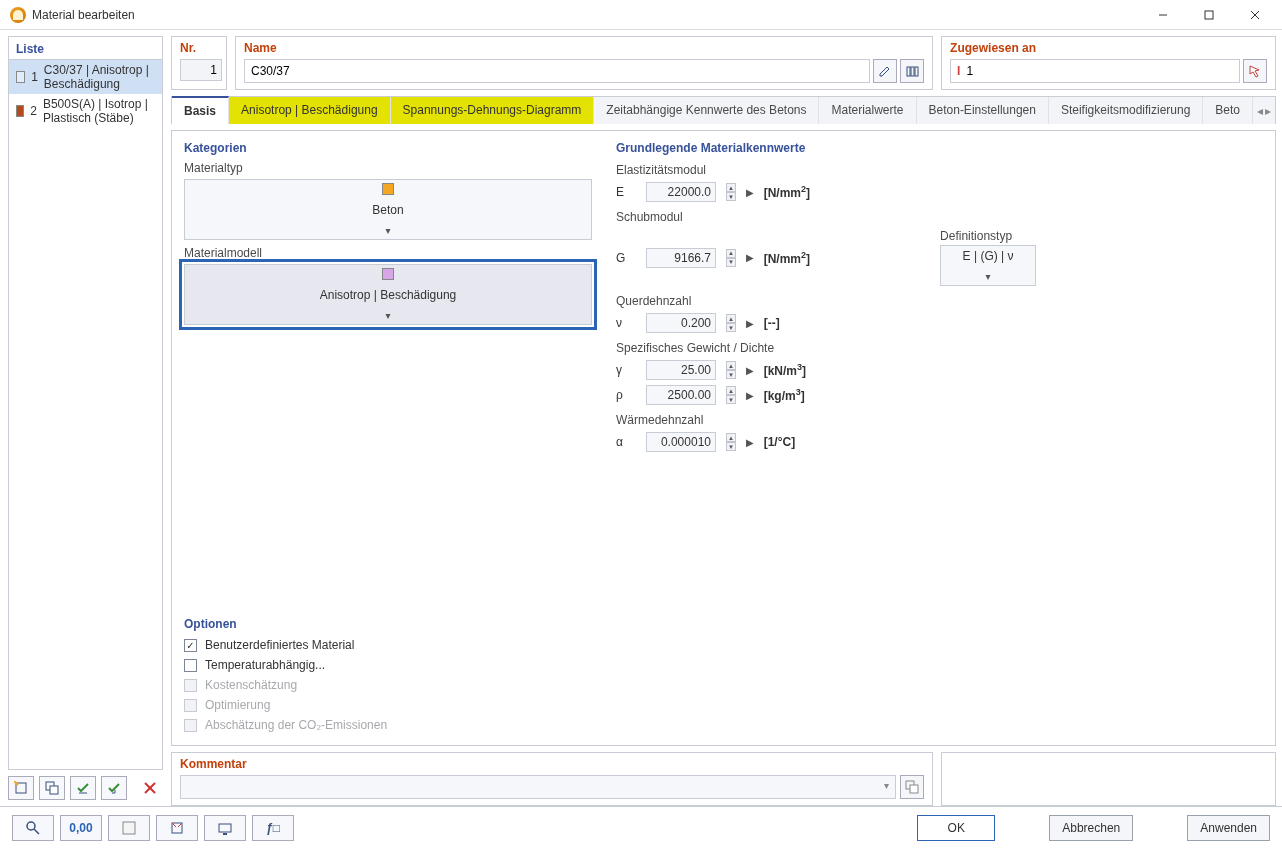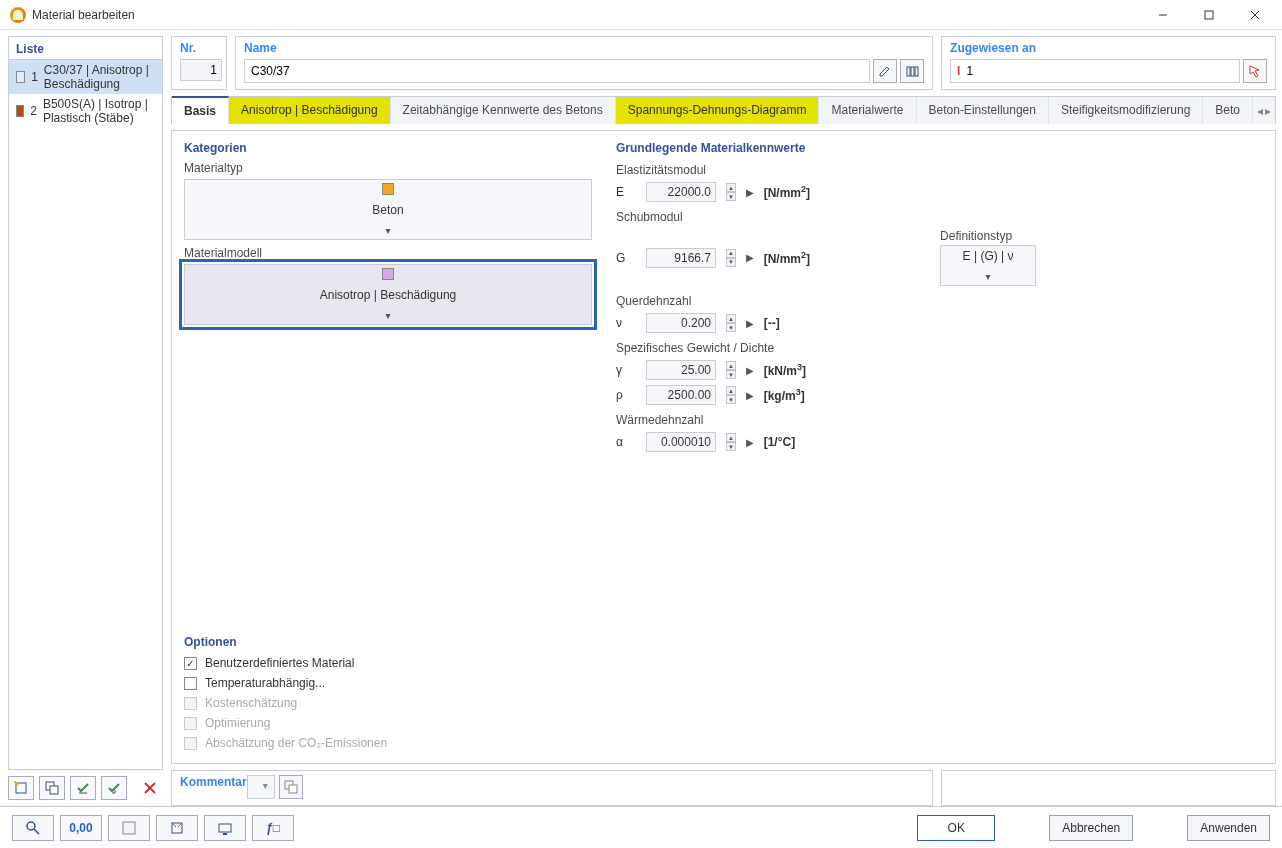--- a/index.html
+++ b/index.html
@@ -24,21 +24,21 @@
 .list-row .rownum { width: 12px; text-align: right; color: #333; }
 .list-row .rowtext { color: #333; }
 
 .sidebar-tools { display: flex; gap: 5px; padding: 6px 0 6px 0; align-items: center; }
 .tool-btn { width: 26px; height: 24px; border: 1px solid #aab; background: #f7f8fb; display: flex; align-items: center; justify-content: center; font-size: 12px; color:#3a4f7d; }
 .spacer { flex: 1; }
 
 .content { flex: 1; display: flex; flex-direction: column; gap: 6px; }
 .top-row { display: flex; gap: 8px; }
 .field-box { border: 1px solid #c8ccd4; background: #fff; padding: 4px 8px 6px; display: flex; flex-direction: column; }
-.field-label { color: #3b82f6; font-weight: 600; margin-bottom: 4px; }
+.field-label { color: #c2410c; font-weight: 600; margin-bottom: 4px; }
 .nr-box { width: 56px; }
 .nr-input { width: 42px; text-align: right; padding: 3px 4px; border: 1px solid #c8ccd4; background: #f3f4f7; }
 .name-box { flex: 1; }
 .name-inner { display:flex; align-items:center; gap:3px; }
 .name-input { flex:1; padding: 4px 6px; border: 1px solid #c8ccd4; background:#fff; }
 .icon-btn { width: 24px; height: 24px; border: 1px solid #aab; background: #f5f6f9; display:flex; align-items:center; justify-content:center; }
 .assigned-box { width: 335px; }
 .assigned-inner { display:flex; align-items:center; gap:3px; }
 .assigned-input { flex:1; padding:4px 6px; border:1px solid #c8ccd4; background:#fff; display:flex; align-items:center; gap:6px; }
 .cursor-glyph { color:#d04040; font-weight:bold; }
@@ -74,21 +74,21 @@
 .prop-row .spin { display:flex; flex-direction:column; gap:0; }
 .prop-row .spin span { width:10px; height:9px; font-size:7px; display:flex; align-items:center; justify-content:center; color:#555; border:1px solid #c0c5ce; background:#f0f2f6;}
 .prop-row .arrow { color:#555; font-size:10px; }
 .prop-row .unit { color:#333;font-weight:bold; }
 .prop-row .unit sup { font-size:9px; }
 .prop-label { color:#4a4a4a; margin:8px 0 2px; }
 .def-combo { width:96px; }
 
 
 .comment-row { display:flex; gap:8px; }
-.comment-box { flex:1; border:1px solid #c8ccd4; padding:4px 8px 6px; display:flex; background:#fff; }
+.comment-box { flex:1; border:1px solid #c8ccd4; padding:4px 8px 6px; display:flex; flex-direction:column; background:#fff; }
 .comment-inner { display:flex; gap:4px; align-items:center; }
 .comment-input { flex:1; border:1px solid #c8ccd4; background:#f6f7fa; padding:3px 20px 3px 6px; position:relative; height:24px; }
 .comment-chev { position:absolute; right:6px; top:4px; color:#888; font-size:10px; }
 .comment-side { width:335px; border:1px solid #c8ccd4; background:#fff; }
 
 
 .footer { height:42px; border-top:1px solid #c8ccd4; display:flex; align-items:center; padding:0 12px; gap:6px; background:#fff;}
 .footer .tool-btn { width:42px; height:26px; }
 .footer .spacer { flex:1; }
 .btn { min-width:78px; height:26px; border:1px solid #9aa1ae; background:#f5f6f9; color:#333; padding:0 12px;margin-left:48px; }
@@ -209,22 +209,22 @@
                 <path d="M2 2 L2 10 L5 8 L8 13 L10 12 L7 7 L11 6 Z" fill="#fff" stroke="#c04040"></path>
               </svg>
             </div>
         </div>
       </div>
     </div>
 
     <div class="tabstrip" id="tabstrip">
         <div class="tab active">Basis</div>
         <div class="tab hl">Anisotrop | Beschädigung</div>
+        <div class="tab hl">Spannungs-Dehnungs-Diagramm</div>
         <div class="tab">Zeitabhängige Kennwerte des Betons</div>
-        <div class="tab hl">Spannungs-Dehnungs-Diagramm</div>
         <div class="tab">Materialwerte</div>
         <div class="tab">Beton-Einstellungen</div>
         <div class="tab">Steifigkeitsmodifizierung</div>
         <div class="tab">Beto</div>
         <div class="tab-scroll">
           <span>◂</span>
           <span>▸</span>
         </div>
       </div>
 

